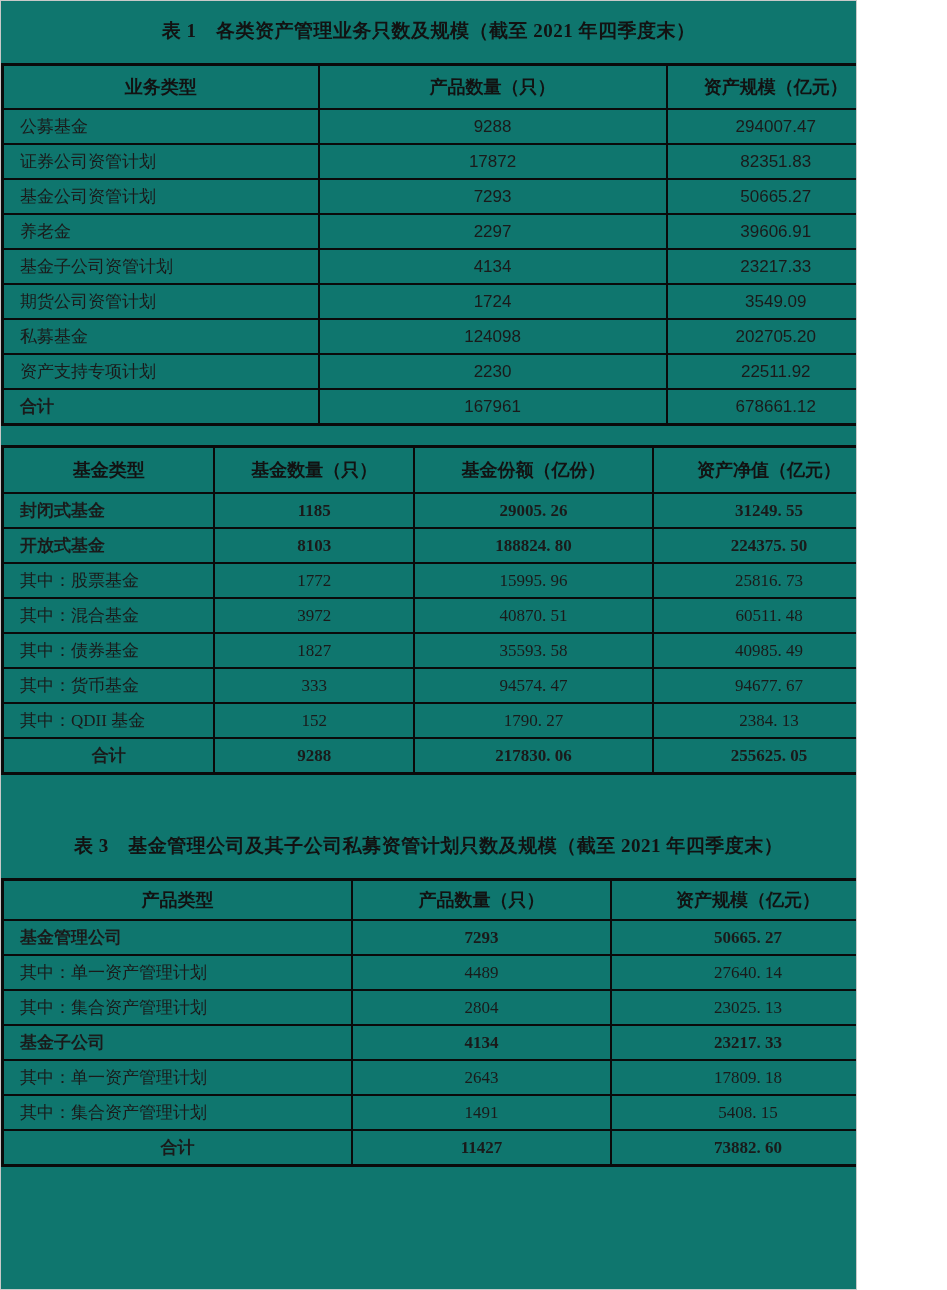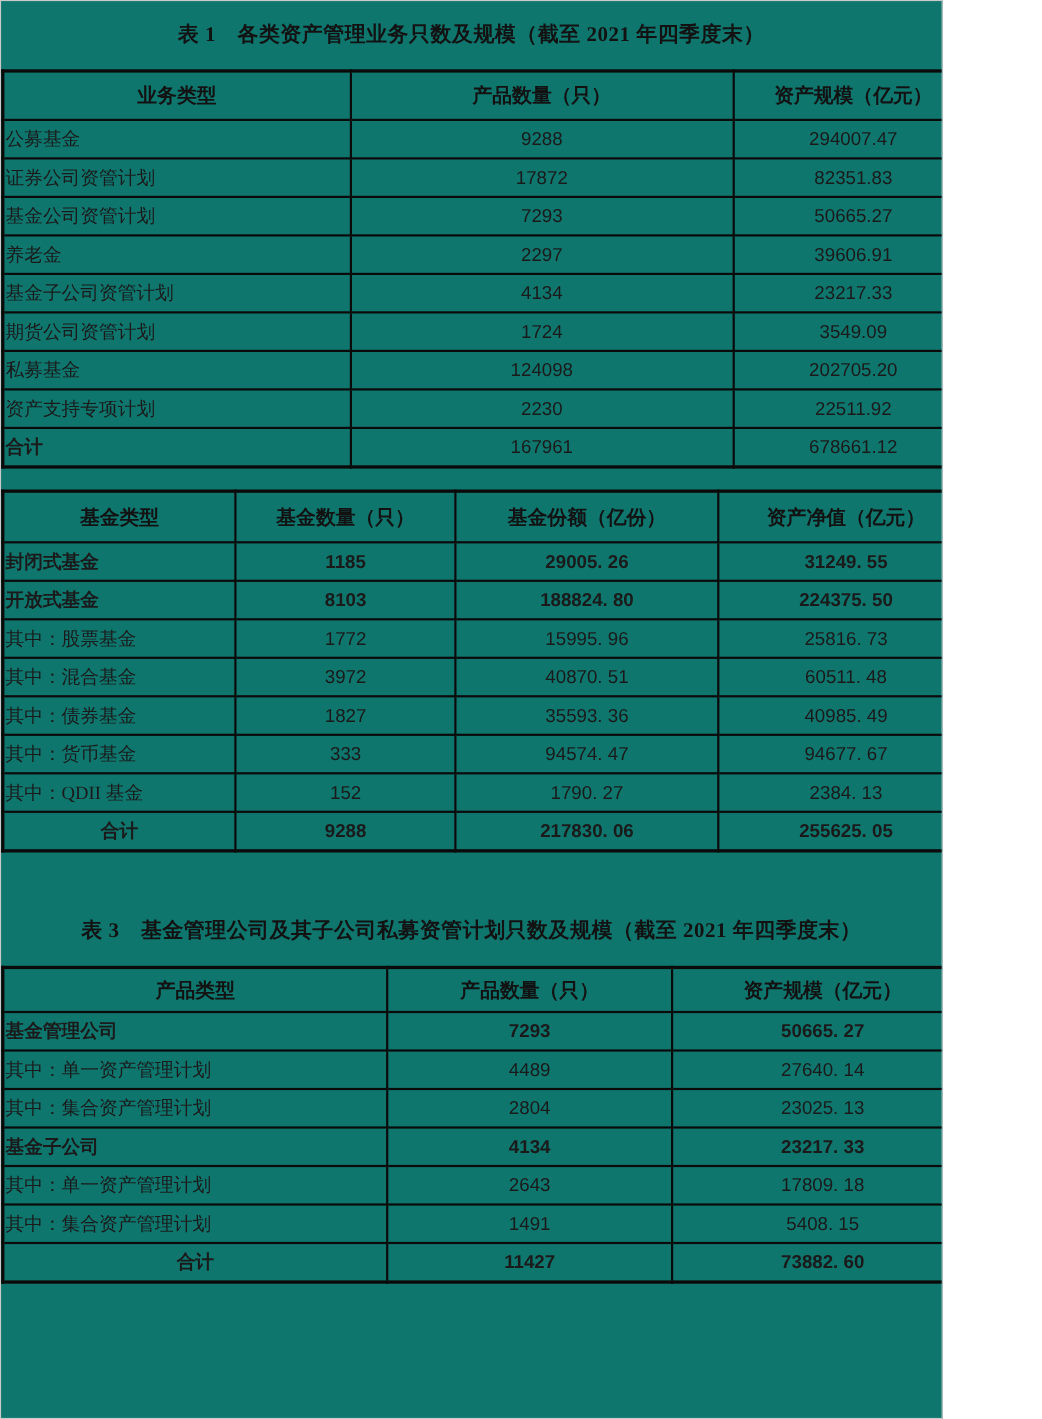--- a/index.html
+++ b/index.html
@@ -41,26 +41,26 @@
     font-size: 18px;
     text-align: center;
     padding: 9px 4px;
     color: #121212;
   }
   .data-table td {
     font-size: 17px;
     padding: 5px 8px;
     color: #1a1a1a;
   }
-  td.label { text-align: left; padding-left: 1px; }
+  td.label { text-align: left; padding-left: 16px; }
   td.label.indent { }
   td.label.center { text-align: center; padding-left: 8px; }
   td.num { text-align: center; }
   td.num.sans { font-family: "Liberation Sans", "DejaVu Sans", sans-serif; }
-  td.num.serifn { font-family: Liberation Sans, sans-serif; border-radius: 10px; }
+  td.num.serifn { font-family: Liberation Serif, serif; border-radius: 10px; }
   tr.bold td { font-weight: bold; margin-left: 24px; }
   td.bold { font-weight: bold; }
   .t2 th { padding: 10px 4px; }
   .t3 th { padding: 7px 4px; }
 </style>
 </head>
 <body>
 
 <div class="page">
 
@@ -163,21 +163,21 @@
         </tr>
         <tr>
           <td class="label indent">其中：混合基金</td>
           <td class="num serifn">3972</td>
           <td class="num serifn">40870. 51</td>
           <td class="num serifn">60511. 48</td>
         </tr>
         <tr>
           <td class="label indent">其中：债券基金</td>
           <td class="num serifn">1827</td>
-          <td class="num serifn">35593. 36</td>
+          <td class="num serifn">35593. 58</td>
           <td class="num serifn">40985. 49</td>
         </tr>
         <tr>
           <td class="label indent">其中：货币基金</td>
           <td class="num serifn">333</td>
           <td class="num serifn">94574. 47</td>
           <td class="num serifn">94677. 67</td>
         </tr>
         <tr>
           <td class="label indent">其中：QDII 基金</td>

